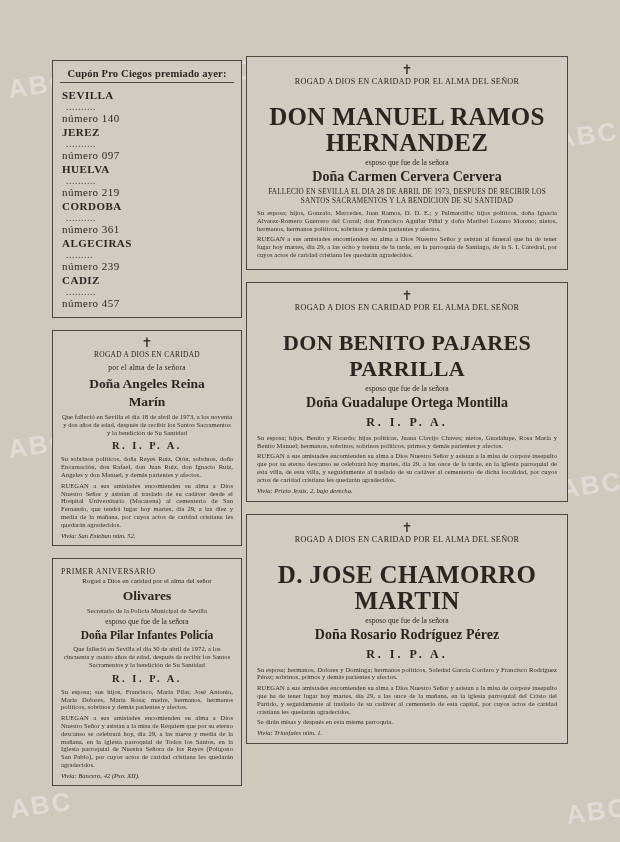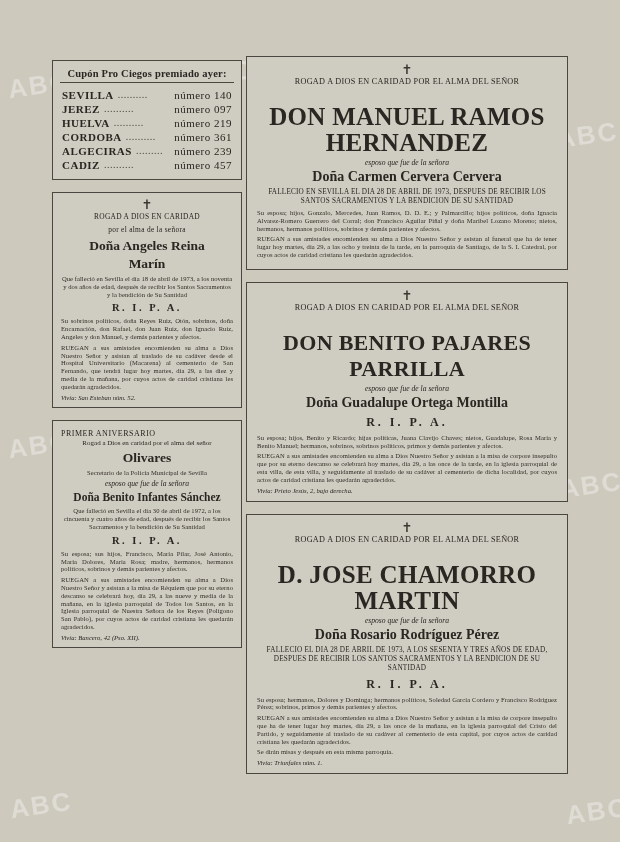--- a/index.html
+++ b/index.html
@@ -46,20 +46,21 @@
     margin:2px 0 5px 0;
     border-bottom:1px solid #4b4640;
     padding-bottom:3px;
   }
   .cupon-row{
     display:flex;
     justify-content:center;
     font-size:11px;
     letter-spacing:.5px;
     padding:1px 2px;
+    flex-direction:column;
   }
   .cupon-row .city{font-weight:bold;}
   .cupon-row .dots{
     flex:1;
     margin:0 4px;
     overflow:hidden;
     white-space:nowrap;
     color:#4b4640;
     font-size:10px;
   }
@@ -102,21 +103,20 @@
   .name-sm{
     text-align:center;
     font-weight:bold;
     font-size:11.5px;
     line-height:14px;
     margin:1px 0;
   }
   .rel{
     text-align:center;
     font-size:7.6px;
-    font-style:italic;
     margin:1px 0 2px 0;
   }
   .spouse{
     text-align:center;
     font-weight:bold;
     font-size:14px;
     line-height:16px;
     margin:1px 0 3px 0;
   }
   .subtitle{
@@ -231,21 +231,21 @@
       <div class="body-txt">RUEGAN a sus amistades encomienden su alma a Dios Nuestro Señor y asistan al traslado de su cadáver desde el Hospital Universitario (Macarena) al cementerio de San Fernando, que tendrá lugar hoy martes, día 29, a las diez y media de la mañana, por cuyos actos de caridad cristiana les quedarán agradecidos.</div>
       <div class="vivia">Vivía: San Esteban núm. 52.</div>
     </div>
 
     <div class="box obit">
       <div class="aniv">PRIMER ANIVERSARIO</div>
       <div class="aniv-sub">Rogad a Dios en caridad por el alma del señor</div>
       <div class="name-md">Olivares</div>
       <div class="body-txt c">Secretario de la Policía Municipal de Sevilla</div>
       <div class="rel">esposo que fue de la señora</div>
-      <div class="name-sm">Doña Benito Infantes Sánchez</div>
+      <div class="name-sm">Doña Pilar Infantes Policía</div>
       <div class="body-txt c">Que falleció en Sevilla el día 30 de abril de 1972, a los cincuenta y cuatro años de edad, después de recibir los Santos Sacramentos y la bendición de Su Santidad</div>
       <div class="rip sm">R. I. P. A.</div>
       <div class="body-txt">Su esposa; sus hijos, Francisco, María Pilar, José Antonio, María Dolores, María Rosa; madre, hermanos, hermanos políticos, sobrinos y demás parientes y afectos.</div>
       <div class="body-txt">RUEGAN a sus amistades encomienden su alma a Dios Nuestro Señor y asistan a la misa de Réquiem que por su eterno descanso se celebrará hoy, día 29, a las nueve y media de la mañana, en la iglesia parroquial de Todos los Santos, en la Iglesia parroquial de Nuestra Señora de los Reyes (Polígono San Pablo), por cuyos actos de caridad cristiana les quedarán agradecidos.</div>
       <div class="vivia">Vivía: Bancero, 42 (Pso. XII).</div>
     </div>
 
   </div>
 
   <div class="col-right">
@@ -272,21 +272,20 @@
       <div class="body-txt">RUEGAN a sus amistades encomienden su alma a Dios Nuestro Señor y asistan a la misa de corpore insepulto que por su eterno descanso se celebrará hoy martes, día 29, a las once de la tarde, en la iglesia parroquial de esta villa, de esta villa, y seguidamente al traslado de su cadáver al cementerio de dicha localidad, por cuyos actos de caridad cristiana les quedarán agradecidos.</div>
       <div class="vivia">Vivía: Prieto Jesús, 2, bajo derecha.</div>
     </div>
 
     <div class="box obit" style="padding:7px 10px;">
       <div class="cross">✝</div>
       <div class="rogad wide">ROGAD A DIOS EN CARIDAD POR EL ALMA DEL SEÑOR</div>
       <div class="name-xl">D. JOSE CHAMORRO MARTIN</div>
       <div class="rel">esposo que fue de la señora</div>
       <div class="spouse">Doña Rosario Rodríguez Pérez</div>
-      <div class="caps">FALLECIO EL DIA 28 DE ABRIL DE 1973, A LOS SESENTA Y TRES AÑOS DE EDAD, DESPUES DE RECIBIR LOS SANTOS SACRAMENTOS Y LA BENDICION DE SU SANTIDAD</div>
       <div class="rip">R. I. P. A.</div>
       <div class="body-txt">Su esposa; hermanos, Dolores y Dominga; hermanos políticos, Soledad García Cordero y Francisco Rodríguez Pérez; sobrinos, primos y demás parientes y afectos.</div>
       <div class="body-txt">RUEGAN a sus amistades encomienden su alma a Dios Nuestro Señor y asistan a la misa de corpore insepulto que ha de tener lugar hoy martes, día 29, a las once de la mañana, en la iglesia parroquial del Cristo del Partido, y seguidamente al traslado de su cadáver al cementerio de esta capital, por cuyos actos de caridad cristiana les quedarán agradecidos.</div>
       <div class="body-txt">Se dirán misas y después en esta misma parroquia.</div>
       <div class="vivia">Vivía: Triunfales núm. 1.</div>
     </div>
 
   </div>
 </div>
 

